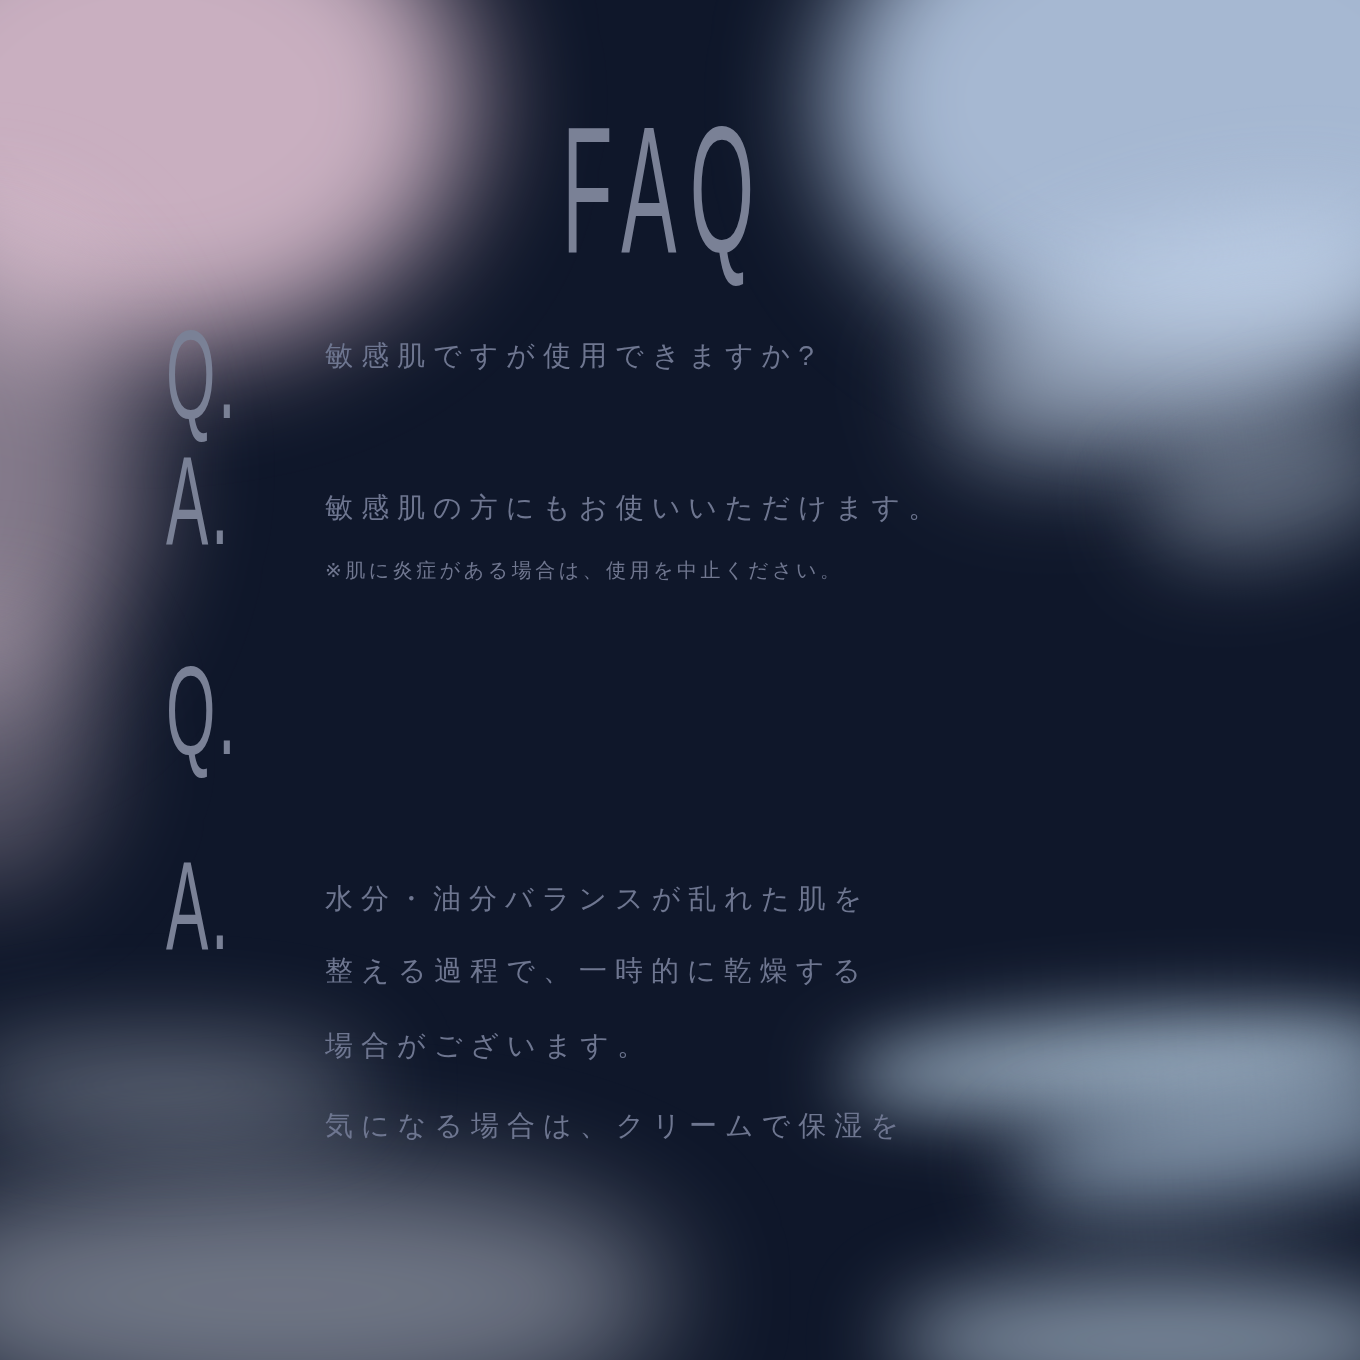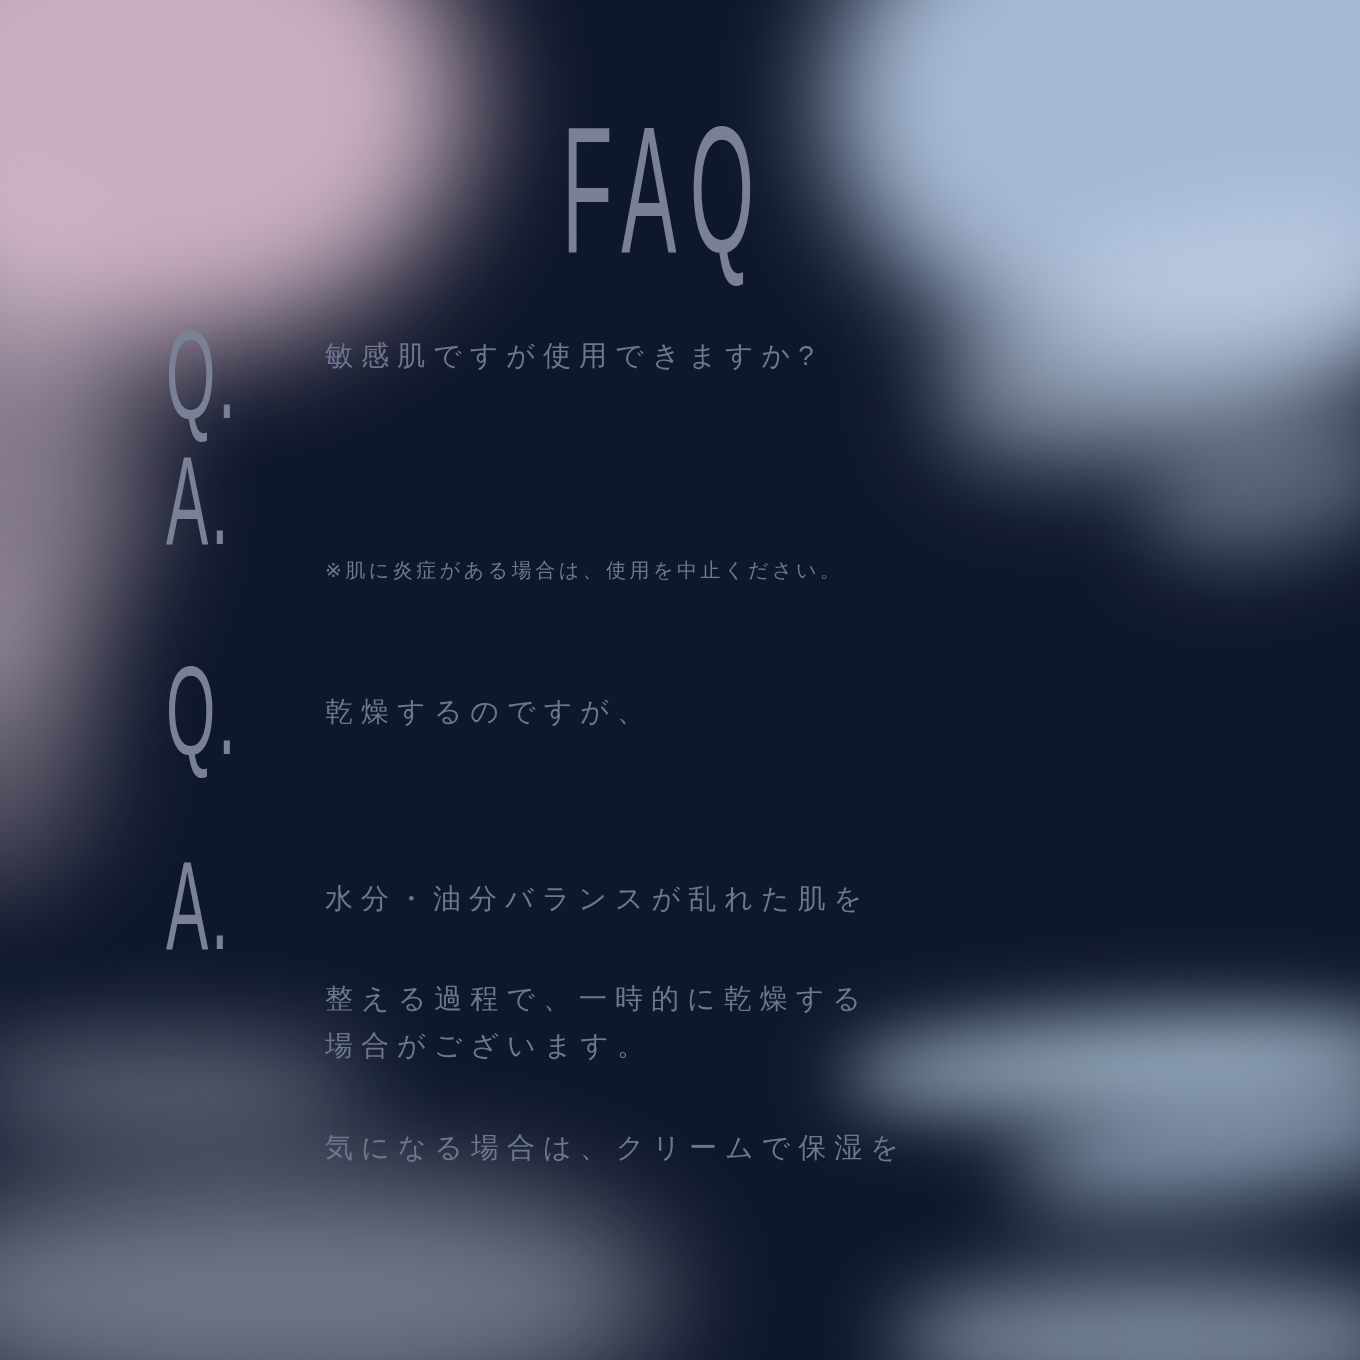--- a/index.html
+++ b/index.html
@@ -141,23 +141,23 @@
     letter-spacing: 3.5px;
     color: #707790;
     white-space: nowrap;
   }
   .q1-l1 { top: 342px; }
   .a1-l1 { top: 494px; }
   .a1-note { top: 560px; }
   .q2-l1 { top: 698px; }
   .q2-l2 { top: 776px; }
   .a2-l1 { top: 885px; }
-  .a2-l2 { top: 957px; margin-top: 28px; }
+  .a2-l2 { top: 957px; }
   .a2-l3 { top: 1032px; }
-  .a2-l4 { top: 1112px; margin-top: 22px; }
+  .a2-l4 { top: 1112px; }
   .a2-l5 { top: 1186px; }
 </style>
 </head>
 <body>
 
 <div class="frame">
 
   <div class="bg">
     <div class="blob pink-tl"></div>
     <div class="blob pink-left-mid"></div>
@@ -171,24 +171,24 @@
     <div class="blob lavender-bl"></div>
     <div class="blob blue-left-b"></div>
   </div>
 
   <h1 class="title">FAQ</h1>
 
   <div class="qa-letter q1-letter">Q.</div>
   <div class="jp-line q1-l1">敏感肌ですが使用できますか?</div>
 
   <div class="qa-letter a1-letter">A.</div>
+  <div class="jp-line a1-l1">敏感肌の方にもお使いいただけます。</div>
   <div class="jp-note a1-note">※肌に炎症がある場合は、使用を中止ください。</div>
 
   <div class="qa-letter q2-letter">Q.</div>
-  <div class="jp-line q2-l1">乾燥するのですが、</div>
 
   <div class="qa-letter a2-letter">A.</div>
   <div class="jp-line a2-l1">水分・油分バランスが乱れた肌を</div>
   <div class="jp-line a2-l2">整える過程で、一時的に乾燥する</div>
   <div class="jp-line a2-l3">場合がございます。</div>
   <div class="jp-line a2-l4">気になる場合は、クリームで保湿を</div>
 
 </div>
 
 </body></html>

